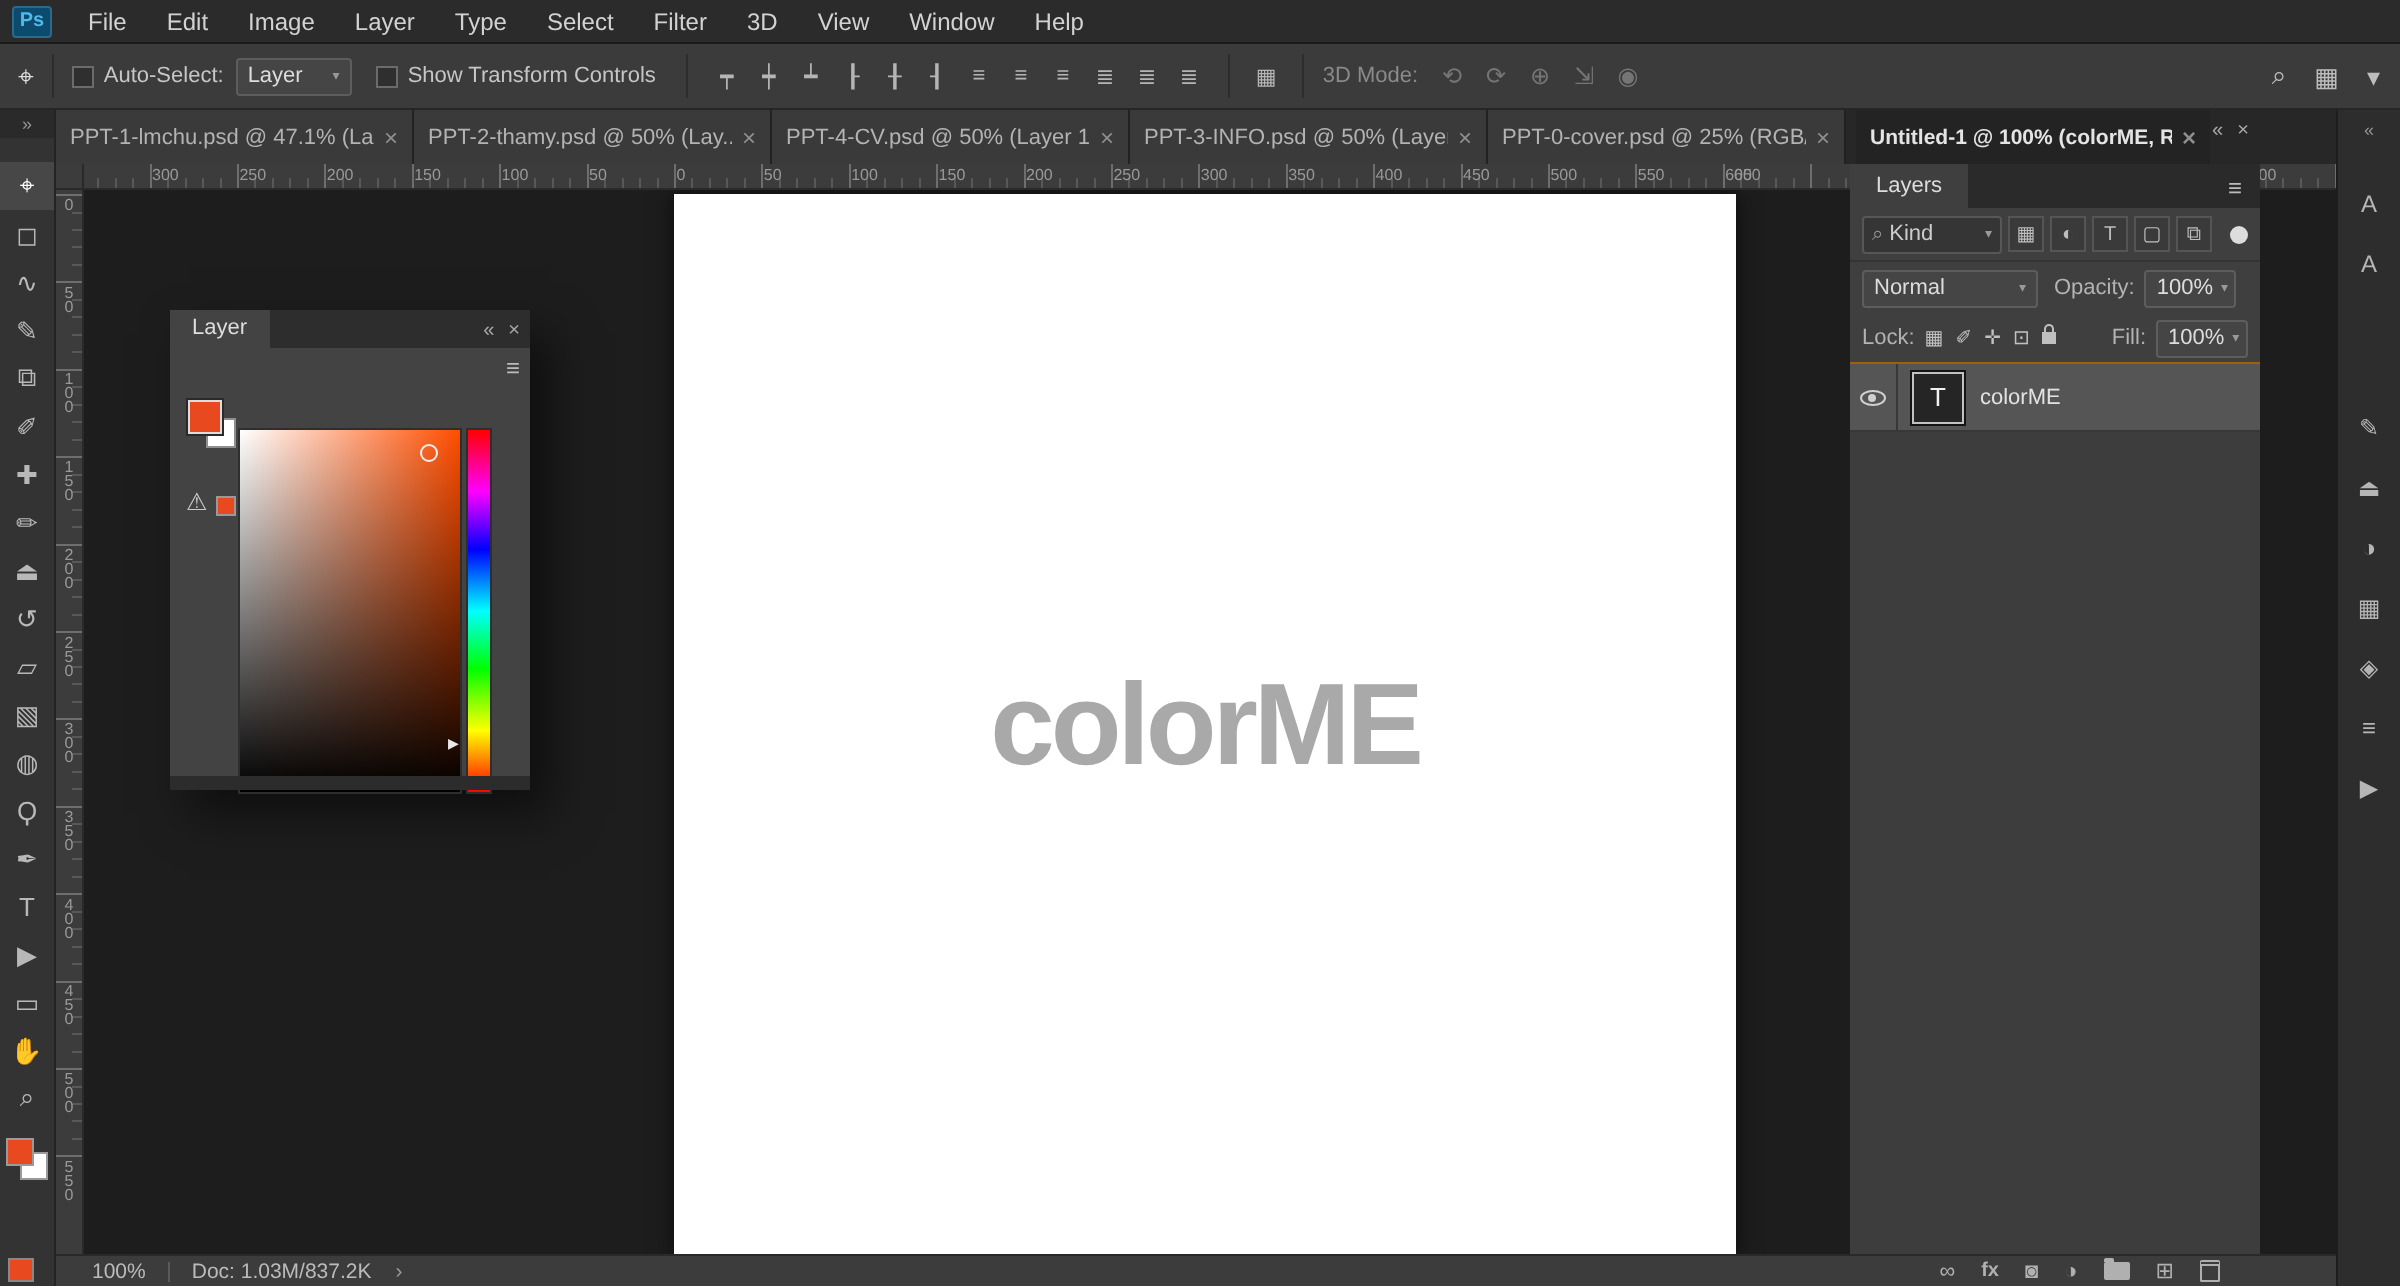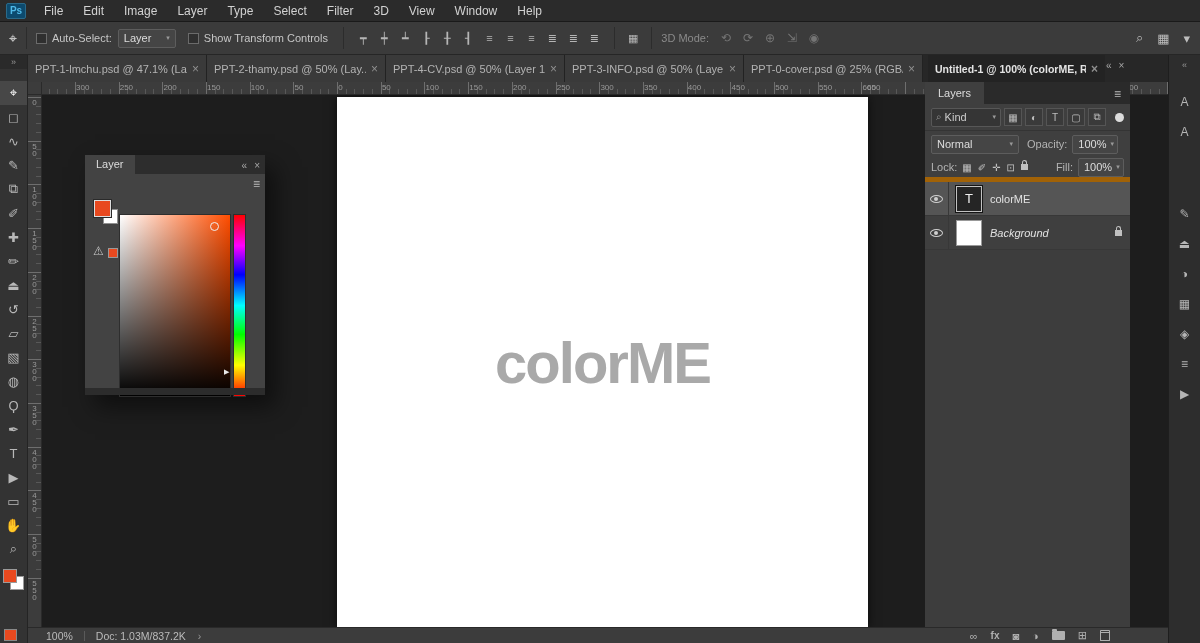--- a/index.html
+++ b/index.html
@@ -118,21 +118,21 @@
   .kind-box .mag{font-size:10px;color:#999;margin-right:3px;}
   .kind-box .car{margin-left:auto;font-size:7px;color:#999;}
   .f-ic{width:18px;height:18px;margin-left:3px;background:#3a3a3a;border:1px solid #555;
         color:#bdbdbd;font-size:10px;display:flex;align-items:center;justify-content:center;}
   .f-dot{width:9px;height:9px;border-radius:50%;background:#ddd;margin-left:auto;}
   .lp-blend{height:26px;}
   .w88{width:88px;}
   .w46{width:46px;}
   .lp-lab{color:#b3b3b3;margin:0 5px 0 8px;text-align:center;}
   .lp-lab.first{margin-left:0;}
-  .lp-lock{height:25px;border-bottom:5px solid #a16207;}
+  .lp-lock{height:25px;border-bottom:1px solid #a16207;}
   .lk{color:#c0c0c0;font-size:10px;margin-right:6px;}
   .icon-lock{display:inline-block;width:7px;height:6px;background:currentColor;position:relative;color:#c0c0c0;}
   .icon-lock::before{content:'';position:absolute;left:1px;top:-4px;width:3px;height:4px;
         border:1px solid currentColor;border-bottom:none;border-radius:3px 3px 0 0;}
   .layer-row{display:flex;align-items:center;height:34px;padding:0 0 0 0;border-bottom:1px solid #383838;
              color:#e2e2e2;flex:none;}
   .layer-row.selected{background:#555;}
   .eye-wrap{width:24px;height:100%;display:flex;align-items:center;justify-content:center;
             border-right:1px solid #383838;margin-right:7px;flex:none;}
   .icon-eye{display:inline-block;width:13px;height:8px;border:1px solid #cfcfcf;border-radius:50%;position:relative;}
@@ -466,28 +466,20 @@
         <span class="car">▾</span>
       </span>
     </div>
     <div class="layer-row selected">
       <span class="eye-wrap">
           <span class="icon-eye"></span>
         </span>
       <span class="thumb text">T</span>
       <span class="layer-name">colorME</span>
     </div>
-    <div class="layer-row">
-      <span class="eye-wrap">
-          <span class="icon-eye"></span>
-        </span>
-      <span class="thumb white"></span>
-      <span class="layer-name italic">Background</span>
-      <span class="icon-lock layer-lock"></span>
-    </div>
     <div class="lp-empty"></div>
   </div>
 
   <div class="rightstrip">
     <div class="rs-collapse">«</div>
     <div class="rs-icons">
 
     <div class="rs-ic">
           <span>A</span>
         </div>

